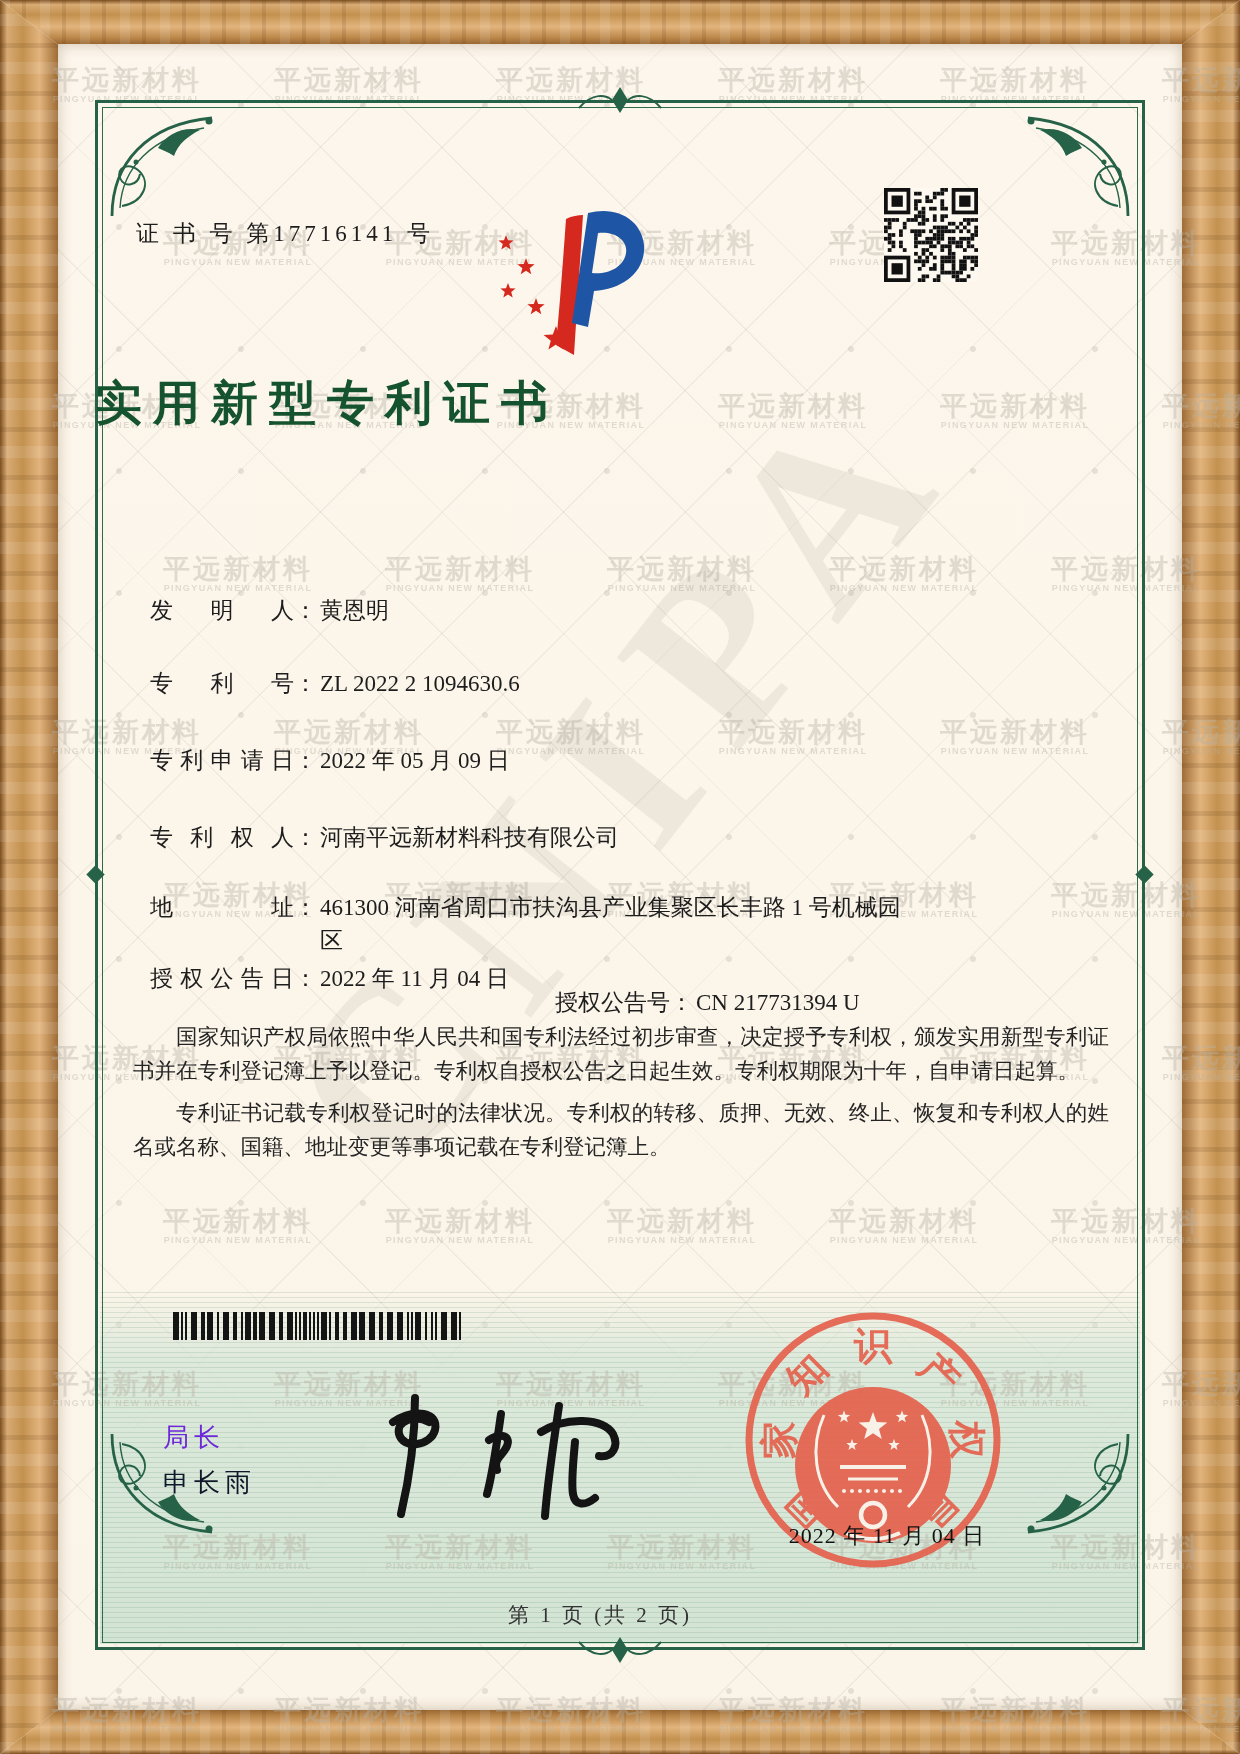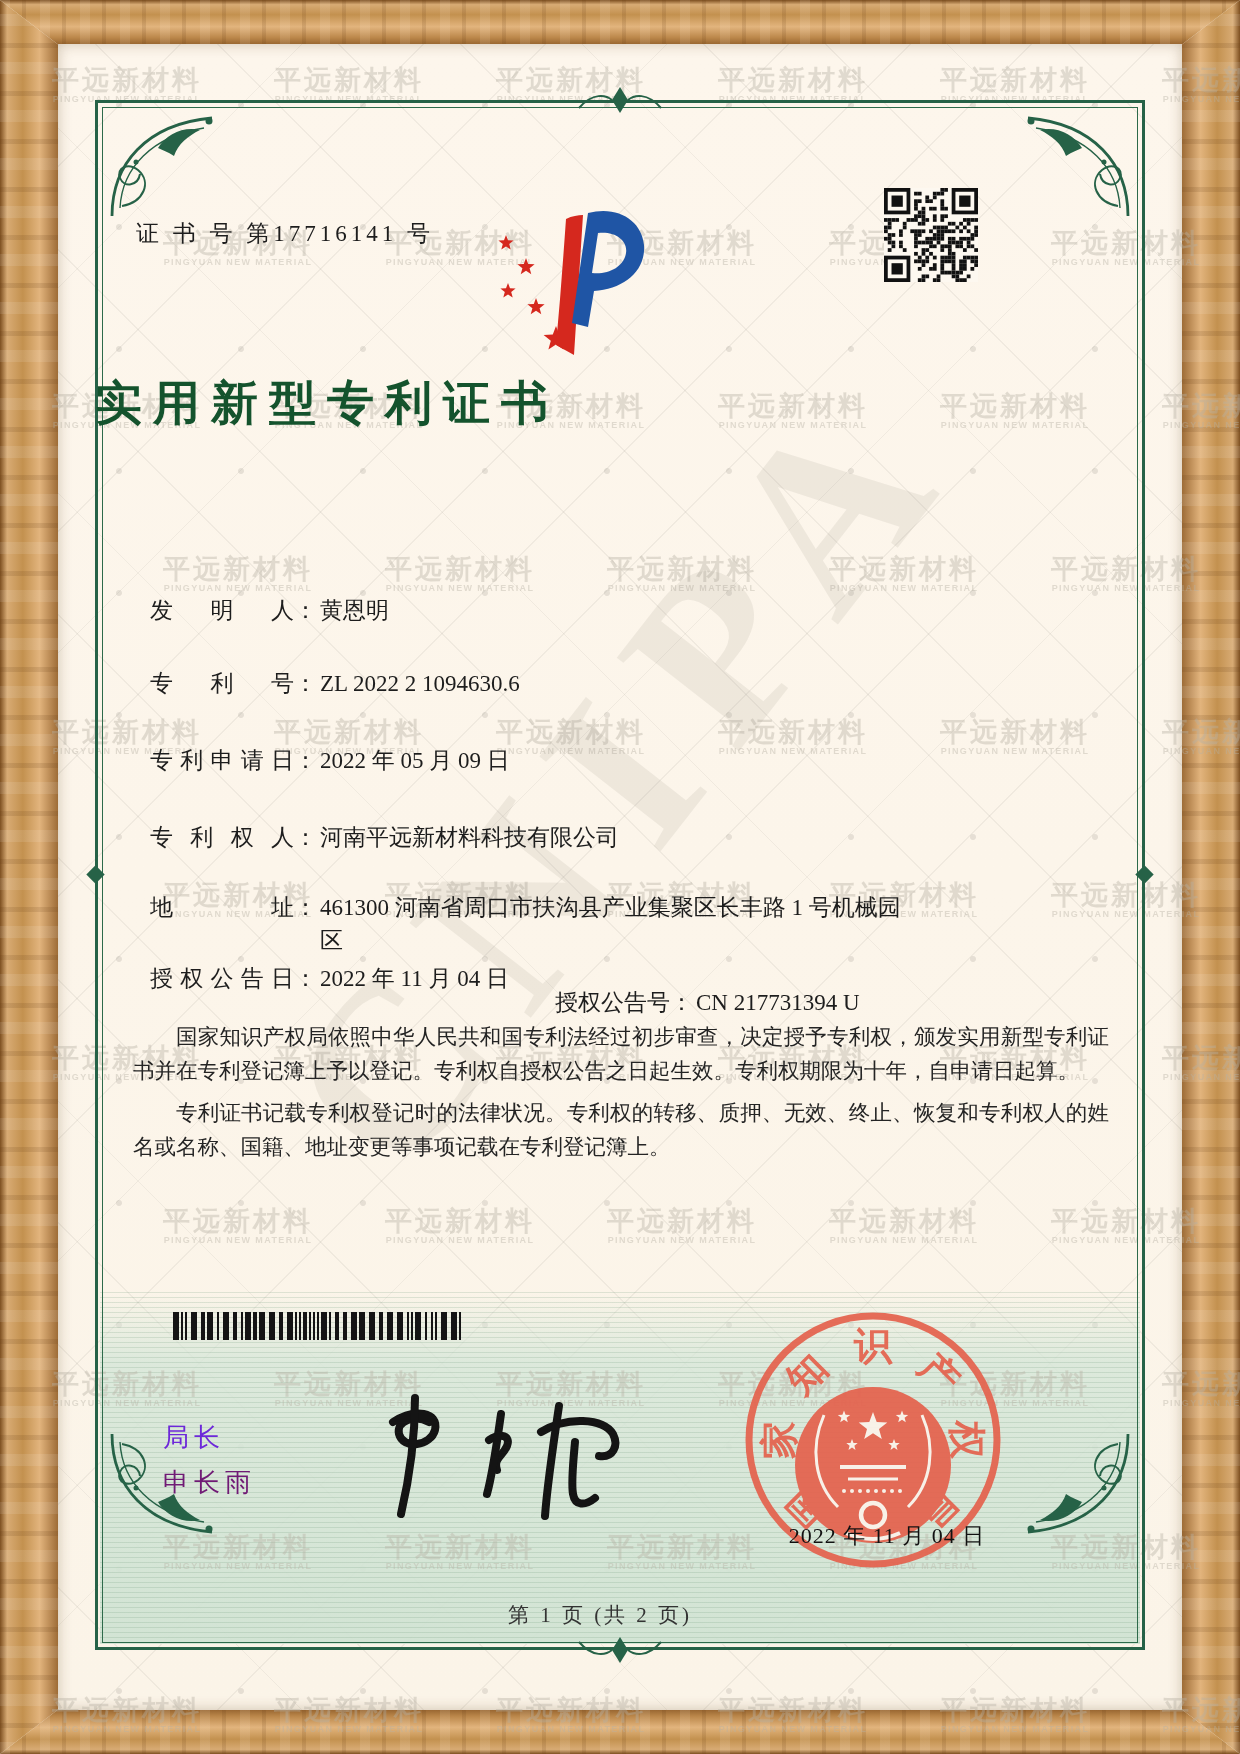--- a/index.html
+++ b/index.html
@@ -70,21 +70,21 @@
   .r1{top:520px}.r2{top:595px}.r3{top:668px}.r4{top:745px}.r5{top:822px}.r6{top:892px}.r7{top:963px}
   .addr2{position:absolute;left:320px;top:925px;font-size:23px;}
   .pair2{position:absolute;left:405px;top:0;margin-top:24px;}
   .paras{position:absolute;left:133px;top:1020px;width:976px;font-size:21.5px;line-height:34px;
       text-align:justify;color:#242424;}
   .paras p{margin:0 0 8px 0;text-indent:2em;}
   .barcode{position:absolute;left:173px;top:1312px;}
   .dtitle{position:absolute;left:163px;top:1420px;font-size:26px;letter-spacing:5px;
       font-family:"Liberation Sans","DejaVu Sans",sans-serif;color:#6d28d9;}
   .dname{position:absolute;left:163px;top:1465px;font-size:26px;letter-spacing:5px;
-      font-family:"Liberation Sans","DejaVu Sans",sans-serif;color:#701a75;}
+      font-family:"Liberation Sans","DejaVu Sans",sans-serif;color:#0f172a;}
   .sig{position:absolute;left:355px;top:1388px;z-index:8;}
   .seal{position:absolute;left:740px;top:1307px;z-index:7;mix-blend-mode:multiply;opacity:.92;}
   .sealdate{position:absolute;left:772px;top:1521px;width:230px;text-align:center;z-index:9;
       font-size:22px;letter-spacing:1px;color:#111;}
   .pageno{position:absolute;left:95px;top:1601px;width:1010px;text-align:center;font-size:21px;
       letter-spacing:3px;color:#333;z-index:8;}
   .footnote{position:absolute;left:95px;top:1672px;width:1010px;text-align:center;font-size:22px;
       letter-spacing:9px;color:#222;z-index:8;}
   .logo{position:absolute;left:480px;top:205px;}
   .qr{position:absolute;left:884px;top:188px;}

